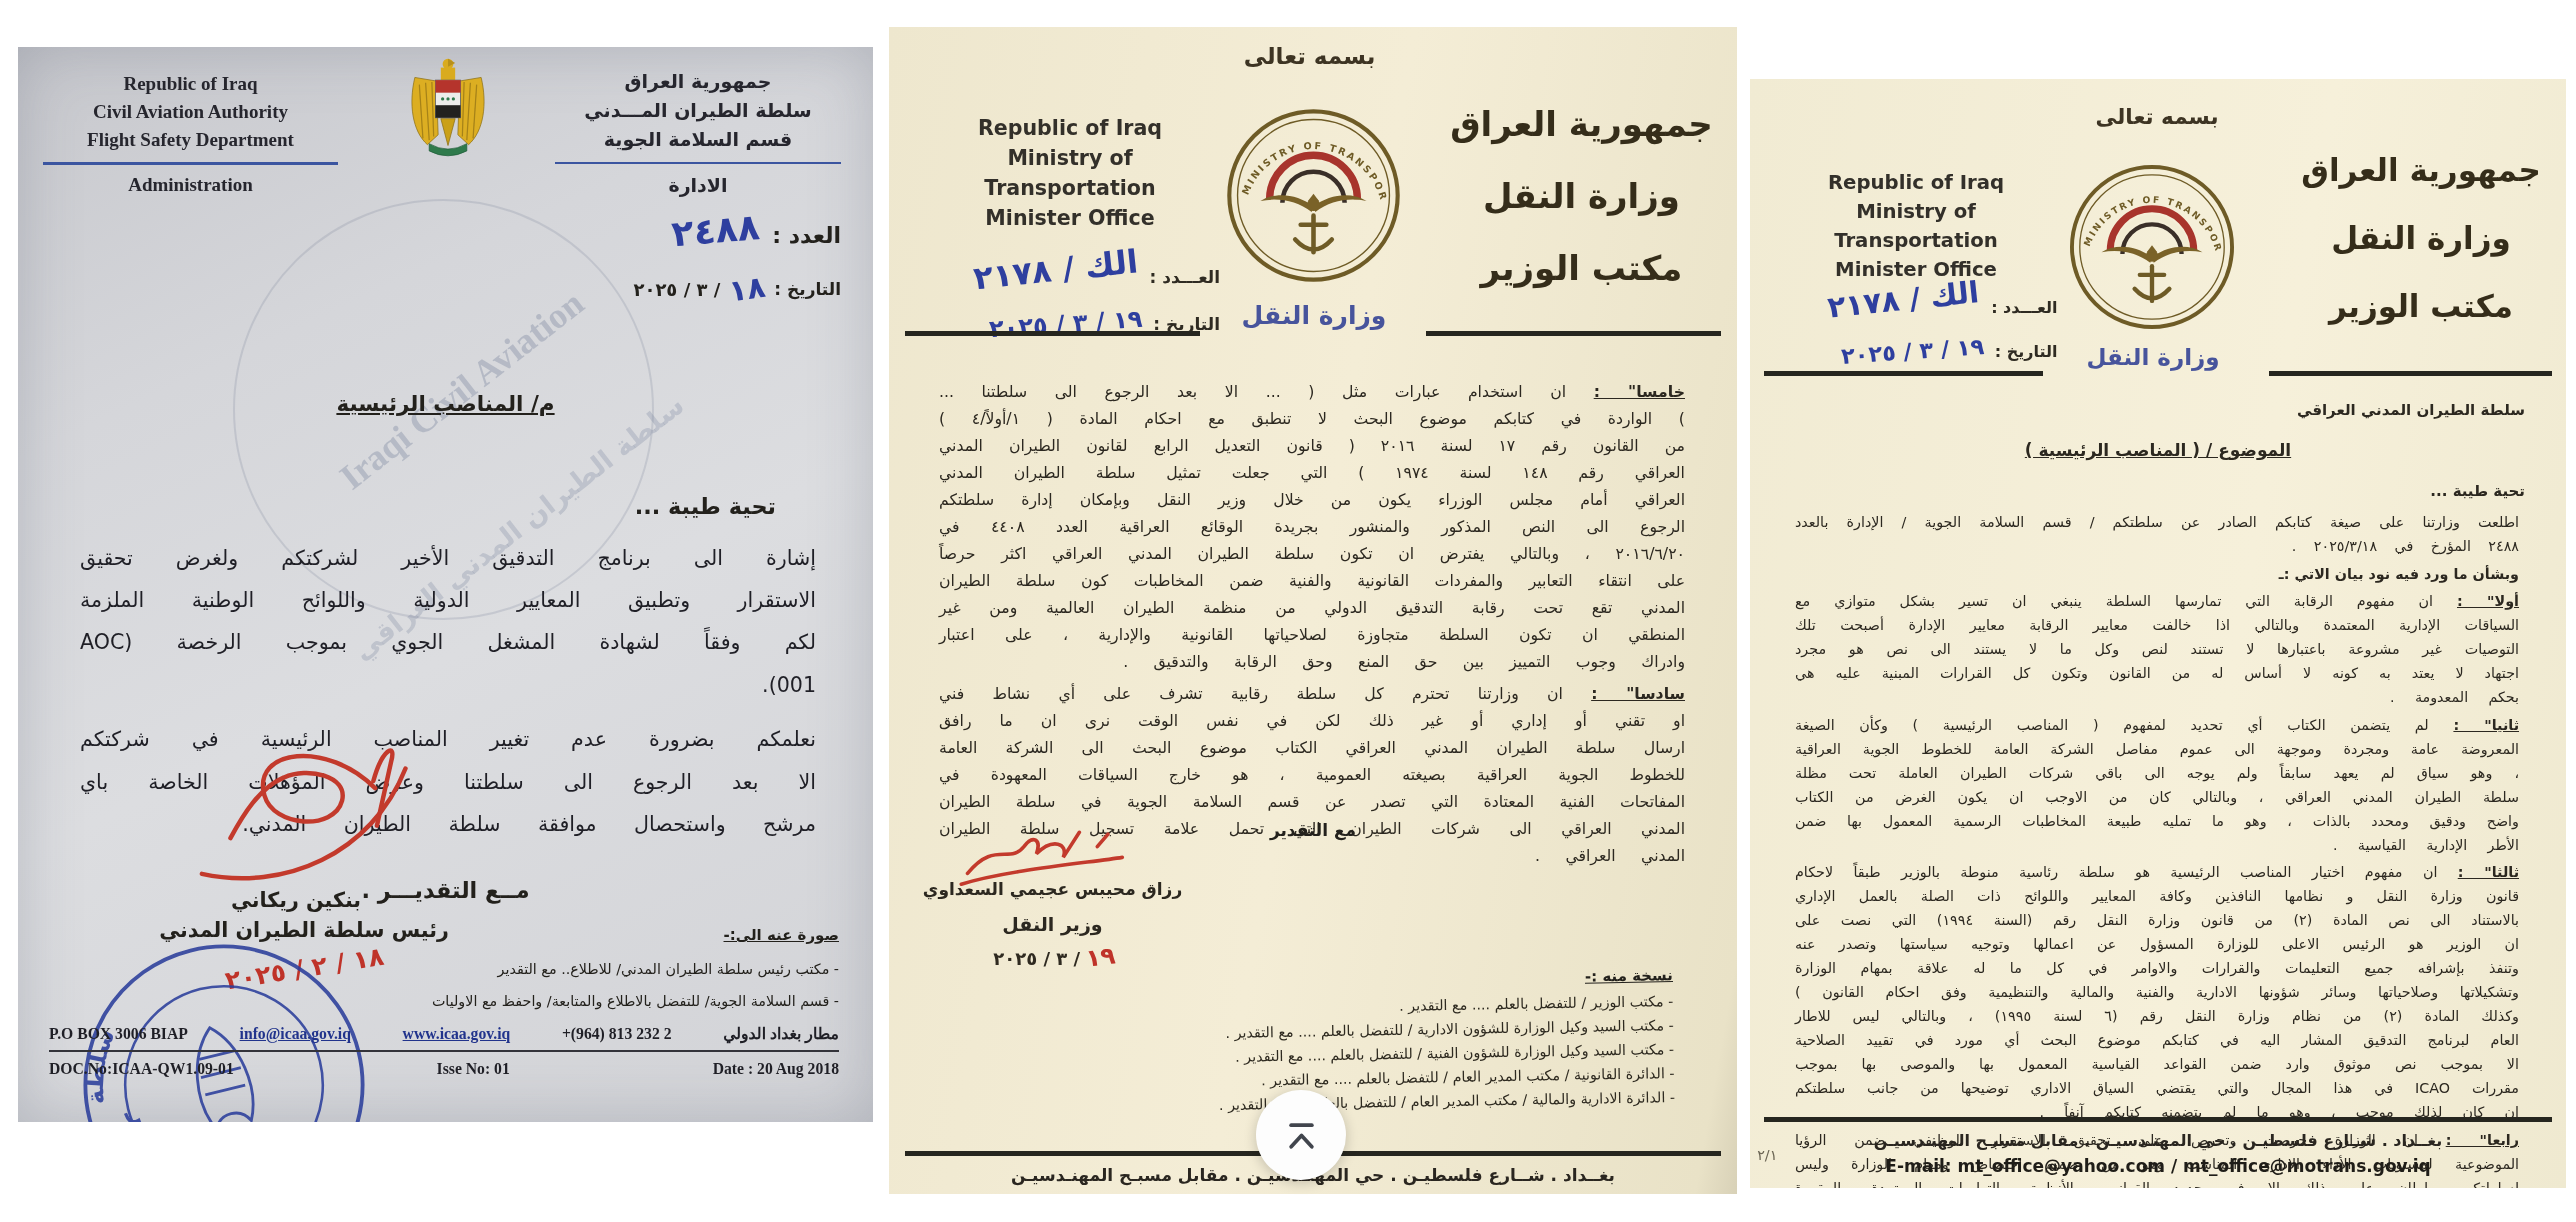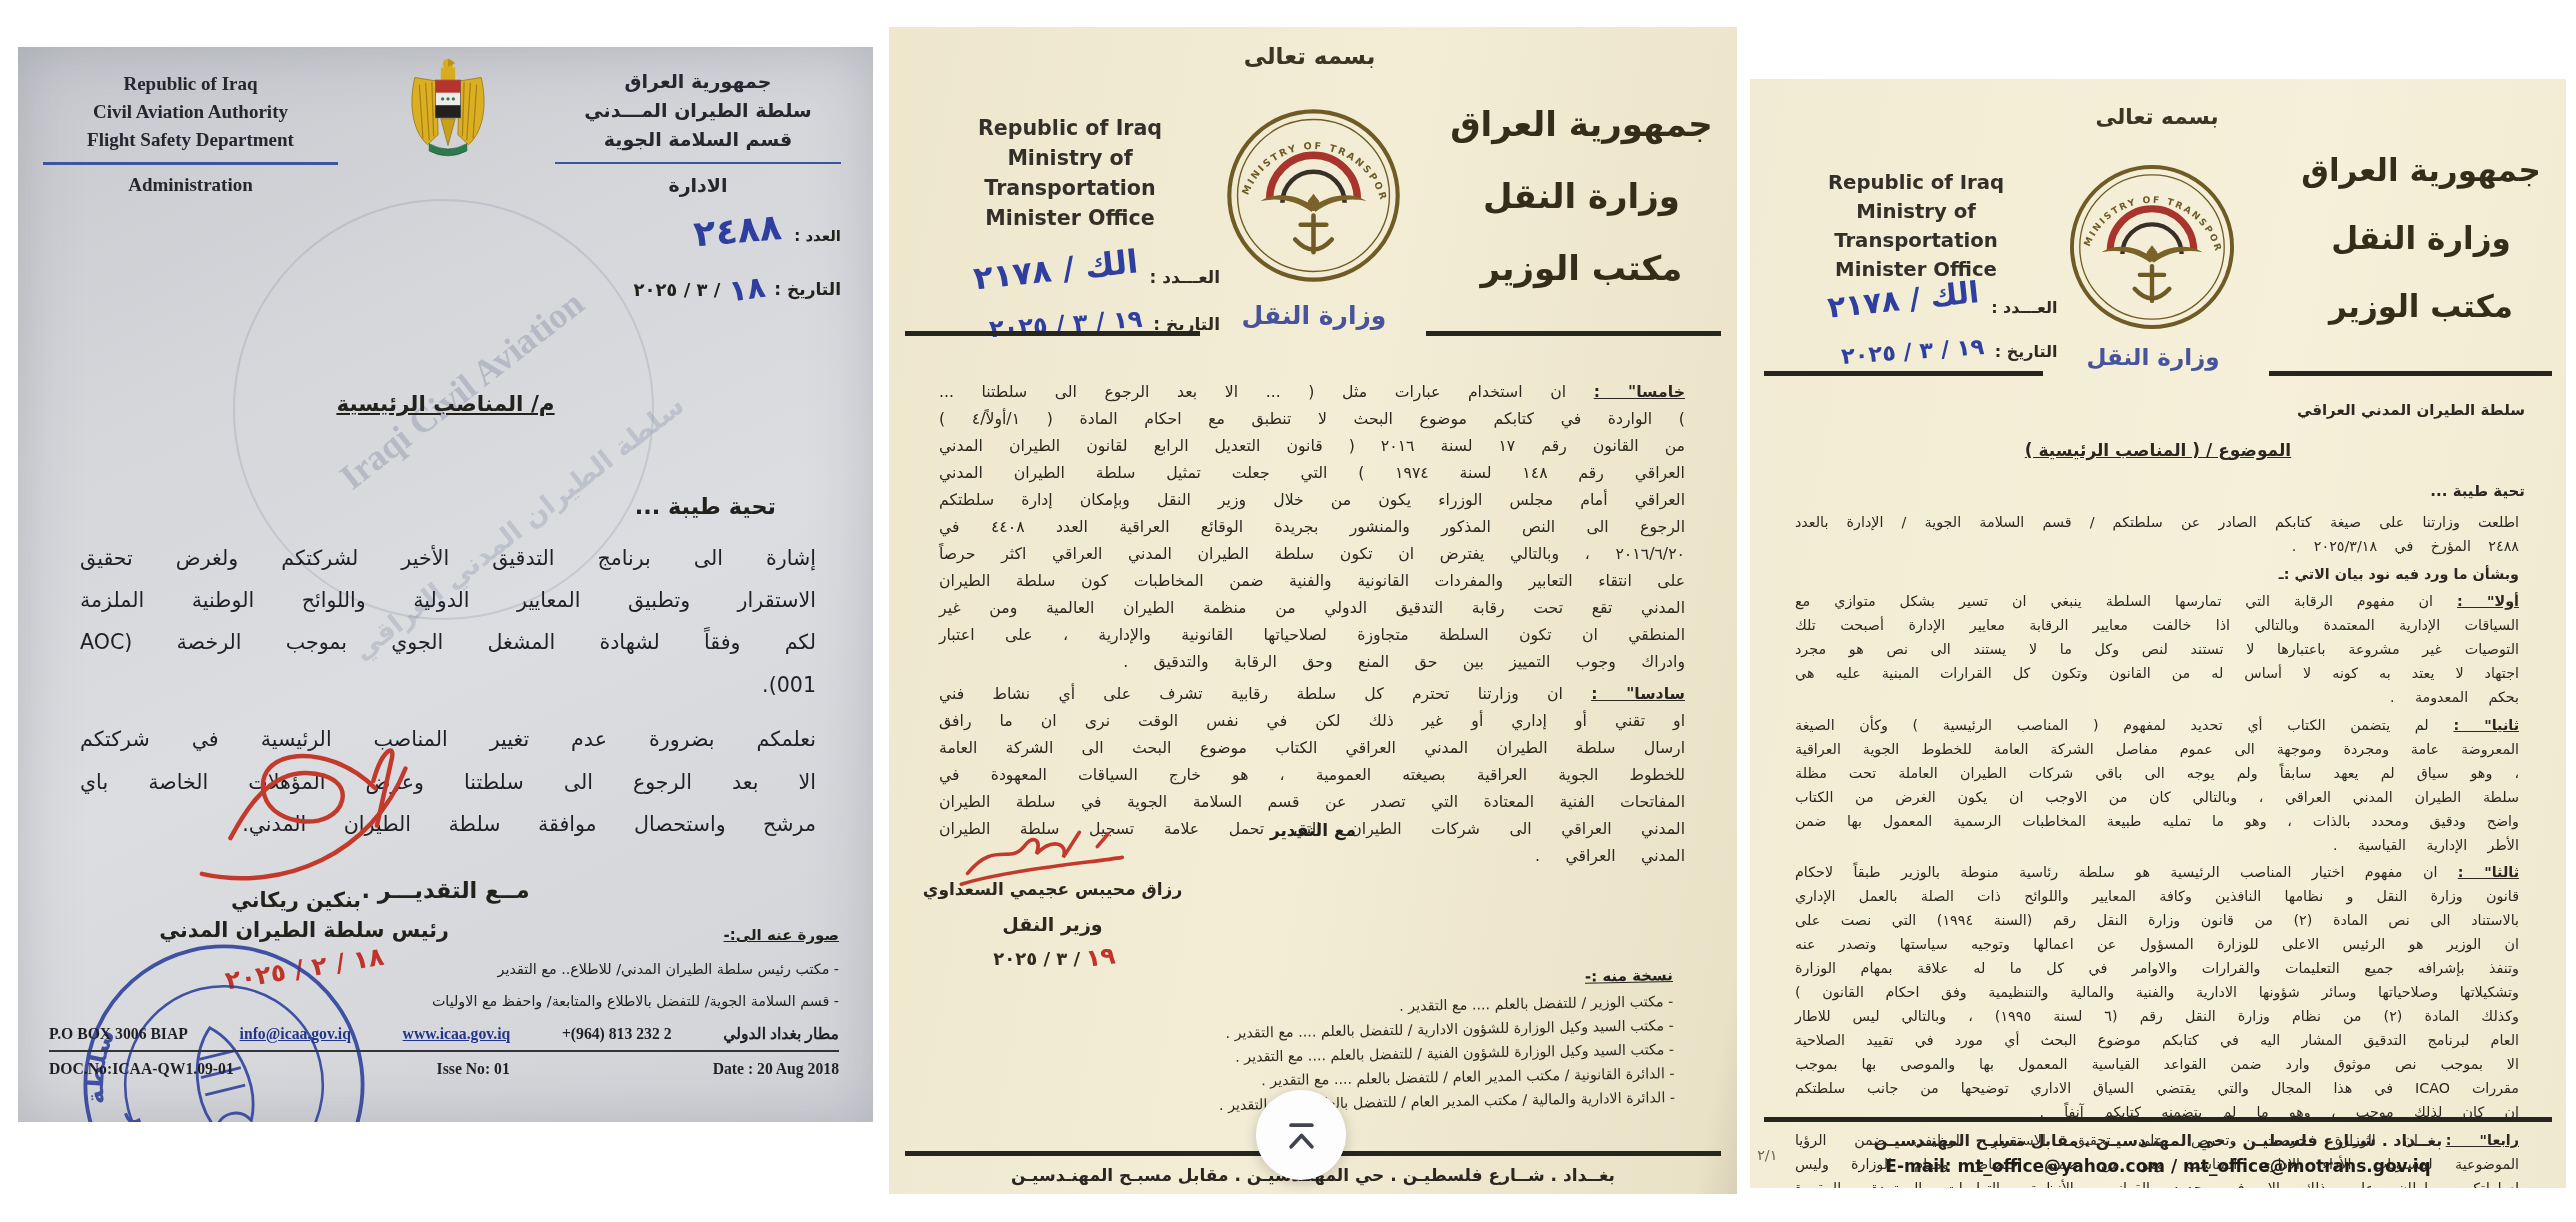--- a/index.html
+++ b/index.html
@@ -87,21 +87,21 @@
 
     <div class="abs b ink ctr ar" style="left:537px;top:19.7px;width:286px;font-size:19px;line-height:29px;">
       <div>جمهورية العراق</div>
       <div>سلطة الطيران المـــدني</div>
       <div>قسم السلامة الجوية</div>
       <div class="hr-blue" style="margin:8px 0 6.3px;"></div>
       <div>الادارة</div>
     </div>
 
     <div class="abs ar" style="left:483px;top:168px;width:340px;display:flex;align-items:center;gap:12.5px;">
-      <span class="b" style="font-size:15px;">العدد :</span>
+      <span class="b" style="font-size:22px;">العدد :</span>
       <span class="hand-blue" style="font-size:36px;transform:rotate(-5deg) translateY(-5.4px);letter-spacing:3.6px;">٢٤٨٨</span>
     </div>
     <div class="abs ar" style="left:483px;top:225px;width:340px;display:flex;align-items:center;gap:9px;">
       <span class="b" style="font-size:17px;">التاريخ :</span>
       <span class="hand-blue" style="font-size:29.5px;transform:rotate(-8deg);">١٨</span>
       <span class="b" style="font-size:18px;">/ ٣ / ٢٠٢٥</span>
     </div>
 
     <div class="abs ar b ctr" style="left:0;right:0;top:344px;font-size:21.5px;text-decoration:underline;">م/ المناصب الرئيسية</div>
     <div class="abs ar b rt" style="left:0;right:97px;top:446px;font-size:22.4px;">تحية طيبة ...</div>

